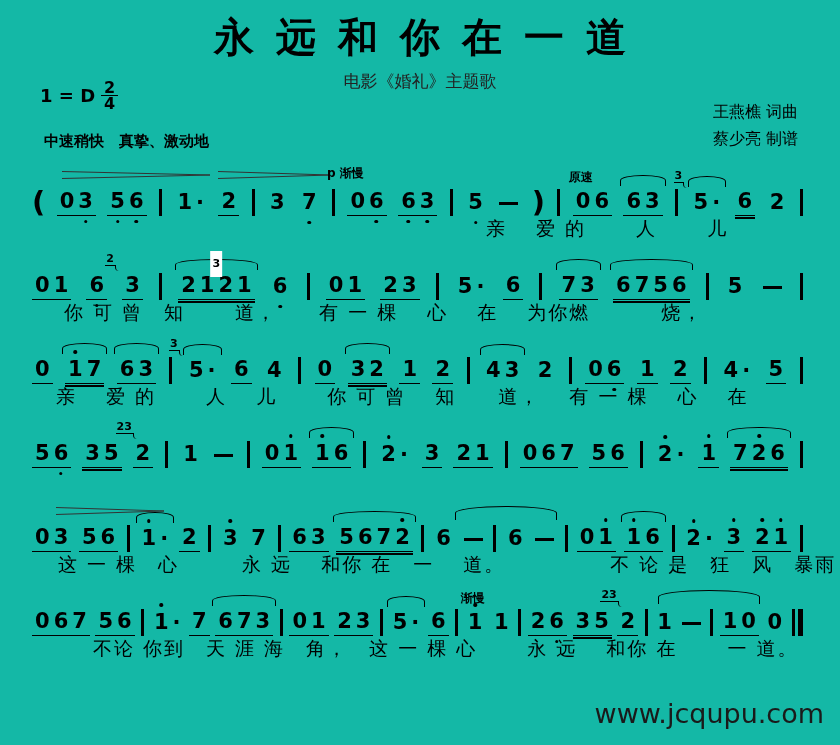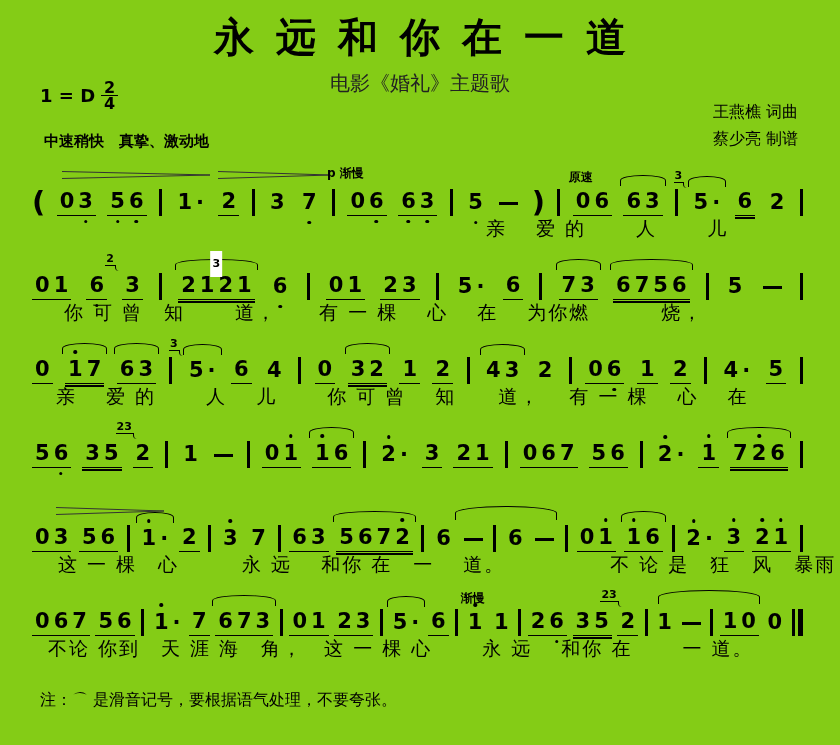--- a/index.html
+++ b/index.html
@@ -1,23 +1,23 @@
 <!DOCTYPE html>
 <html><head>
 <meta charset="utf-8">
 <style>
   html,body{margin:0;padding:0;background:#fff;}
-  .page{position:relative;width:840px;height:745px;background:#84cc16;overflow:hidden;
+  .page{position:relative;width:840px;height:745px;background:#14b8a6;overflow:hidden;
         font-family:"DejaVu Sans",sans-serif;color:#000;}
   
   .title{position:absolute;top:10px;left:0;width:100%;margin:0;text-align:center;
          font-family:"DejaVu Serif","Liberation Serif",serif;font-weight:bold;
          font-size:40px;letter-spacing:22px;text-indent:22px;}
   .subtitle{position:absolute;top:70px;left:0;width:100%;text-align:center;
-            font-size:20px;color:#222;}
+            font-size:17px;color:#222;}
   .key-sig{position:absolute;left:40px;top:80px;font-size:18px;font-weight:bold;
            display:flex;align-items:center;gap:6px;}
   .meter{display:inline-flex;flex-direction:column;align-items:center;line-height:15px;
          font-size:16px;font-weight:bold;}
   .meter .num{border-bottom:1.5px solid #000;padding:0 3px;}
   .credits{position:absolute;right:42px;top:98px;text-align:right;font-size:16px;line-height:27px;}
   .tempo{position:absolute;left:44px;top:132px;font-size:15px;font-weight:bold;}
   
   #score{position:absolute;left:0;top:158px;width:840px;}
   .system{position:relative;height:84px;}
@@ -598,18 +598,18 @@
             <span class="ch">0</span>
           </span>
           <span class="grp">
             <span class="ch">0</span>
           </span>
           <span class="bar-wrap">
             <span class="bar"></span>
             <span class="bar thick"></span>
           </span>
         </div>
-        <div class="lyrics" style="padding-left: 48px;">不论 你到　天 涯 海　角，　这 一 棵 心　　 永 远　 和你 在　　 一 道。</div>
+        <div class="lyrics" style="padding-left: 48px; margin-left: 45px;">不论 你到　天 涯 海　角，　这 一 棵 心　　 永 远　 和你 在　　 一 道。</div>
       </div>
     </div>
 
-  <div class="footnote">注：⌒ 是滑音记号，要根据语气处理，不要夸张。</div>
+  <div class="watermark">www.jcqupu.com</div>
 </div>
 
 </body></html>

